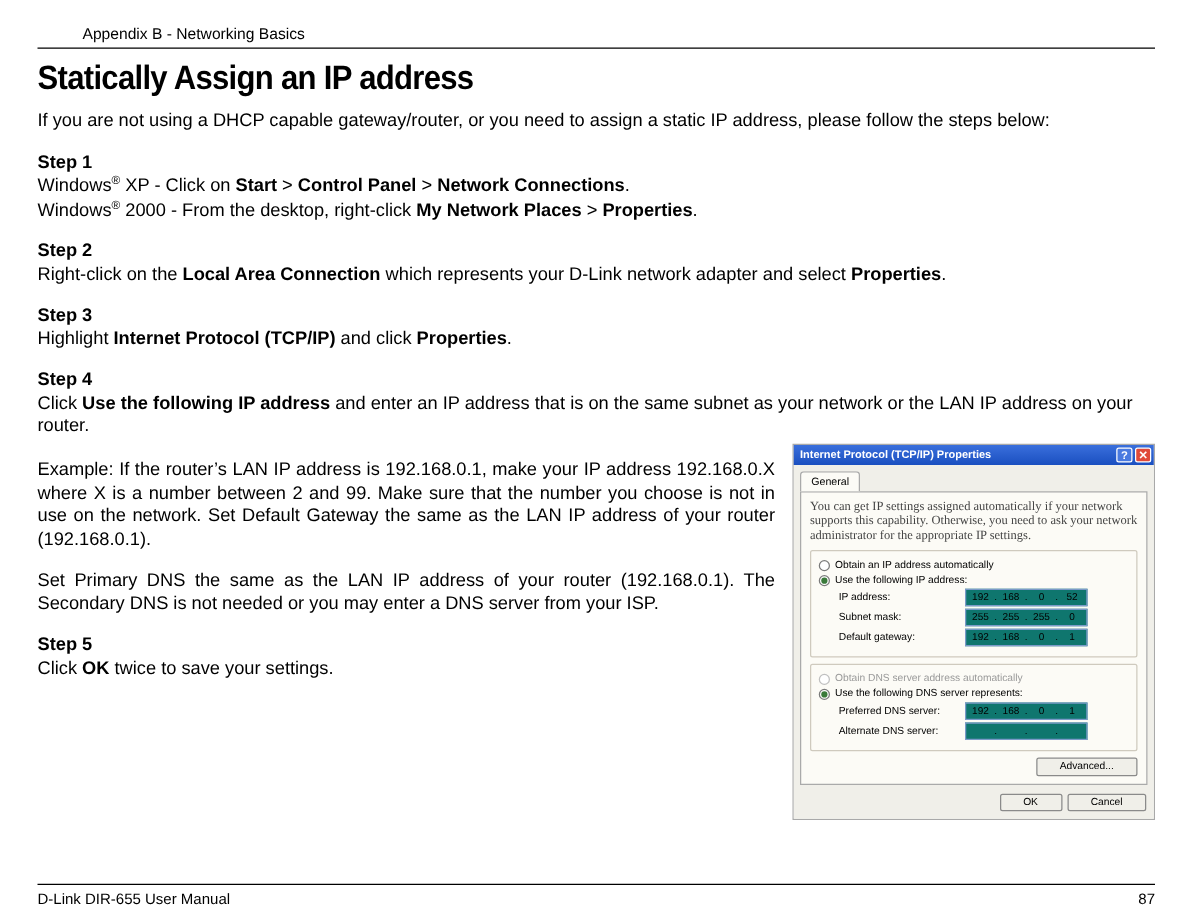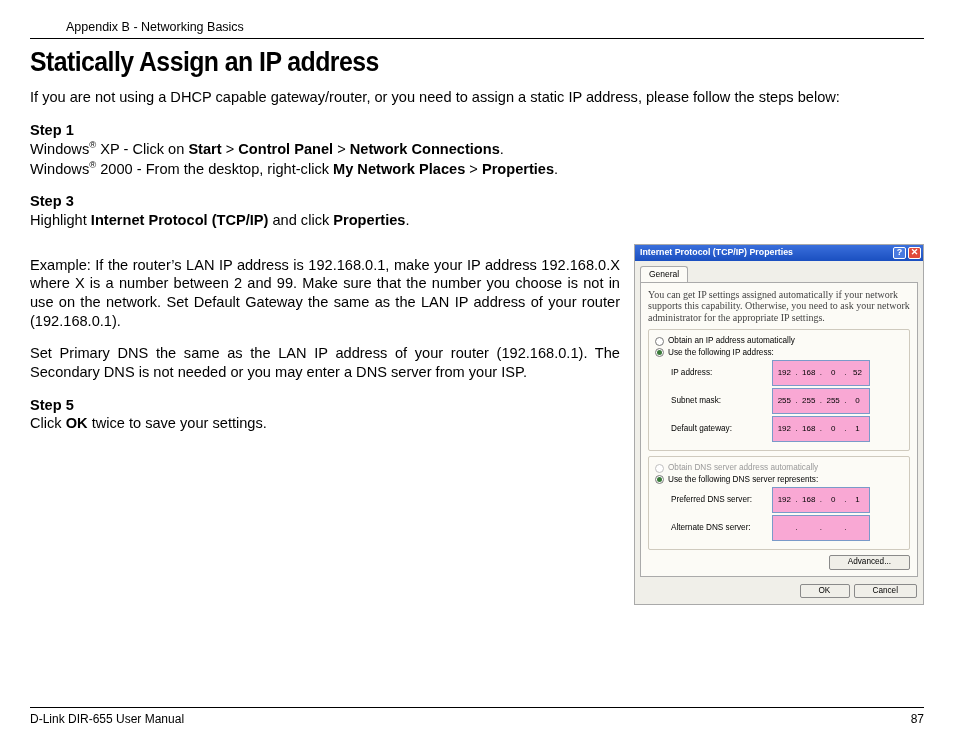--- a/index.html
+++ b/index.html
@@ -76,21 +76,21 @@
   .radio-row { display:flex; align-items:center; gap:4px; margin:1px 0; font-size:8.2px;}
   .radio-row.dis { color:#9a9a9a; }
   .radio {
     width:9px; height:9px; border:1px solid #7a7a7a; border-radius:50%;
     display:inline-flex; align-items:center; justify-content:center; flex-shrink:0; background:#fff;
   }
   .radio.sel::after { content:""; width:5px; height:5px; border-radius:50%; background:#3a7a3a; }
   .field-row { display:flex; align-items:center; gap:6px; margin:2px 0 2px 16px; font-size:8.2px; }
   .field-row .lbl { width:95px; }
   .ipbox {
-    border:1px solid #7a9ac9; background:#f9a8d4; height:26px; width:98px;
+    border:1px solid #7a9ac9; background:#0f766e; height:14px; width:98px;
     display:flex; align-items:center; justify-content:space-around;
     font-size:8px; padding:0 2px;
   }
   .ipbox span { display:inline-block; width:16px; text-align:center; }
   .ipbox .dot { width:3px; }
   .dlg-btnrow { display:flex; justify-content:flex-end; gap:4px; margin-top:5px; }
   .dlg-btnrow.inner { margin-top:5px; }
   .dlg-btn {
     border:1px solid #8a8a8a; background:#f0efe9; font-size:8.2px;
     padding:1px 18px; border-radius:2px; min-width:50px; 
@@ -107,26 +107,34 @@
 
 <div class="body">
   <p class="para">If you are not using a DHCP capable gateway/router, or you need to assign a static IP address, please follow the steps below:</p>
 
   <p class="para">
     <span class="step">Step 1</span><br>
     <span>Windows</span><sup>®</sup><span> XP - Click on </span><span class="bold">Start</span><span> &gt; </span><span class="bold">Control Panel</span><span> &gt; </span><span class="bold">Network Connections</span><span>.</span><br>
     <span>Windows</span><sup>®</sup><span> 2000 - From the desktop, right-click </span><span class="bold">My Network Places</span><span> &gt; </span><span class="bold">Properties</span><span>.</span>
   </p>
 
+  <p class="para">
+    <span class="step">Step 2</span><br>
+    <span>Right-click on the </span><span class="bold">Local Area Connection</span><span> which represents your D-Link network adapter and select </span><span class="bold">Properties</span><span>.</span>
+  </p>
 
   <p class="para">
     <span class="step">Step 3</span><br>
     <span>Highlight </span><span class="bold">Internet Protocol (TCP/IP)</span><span> and click </span><span class="bold">Properties</span><span>.</span>
   </p>
 
+  <p class="para" style="margin-bottom:4px;">
+    <span class="step">Step 4</span><br>
+    <span>Click </span><span class="bold">Use the following IP address</span><span> and enter an IP address that is on the same subnet as your network or the LAN IP address on your router.</span>
+  </p>
 
   <div class="content-row">
     <div class="left-col">
       <p class="para" style="margin-top:12px;">Example: If the router’s LAN IP address is 192.168.0.1, make your IP address 192.168.0.X where X is a number between 2 and 99. Make sure that the number you choose is not in use on the network. Set Default Gateway the same as the LAN IP address of your router (192.168.0.1).</p>
       <p class="para">Set Primary DNS the same as the LAN IP address of your router (192.168.0.1). The Secondary DNS is not needed or you may enter a DNS server from your ISP.</p>
       <p class="para" style="text-align:left">
         <span class="step">Step 5</span><br>
         <span>Click </span><span class="bold">OK</span><span> twice to save your settings.</span>
       </p>
     </div>

